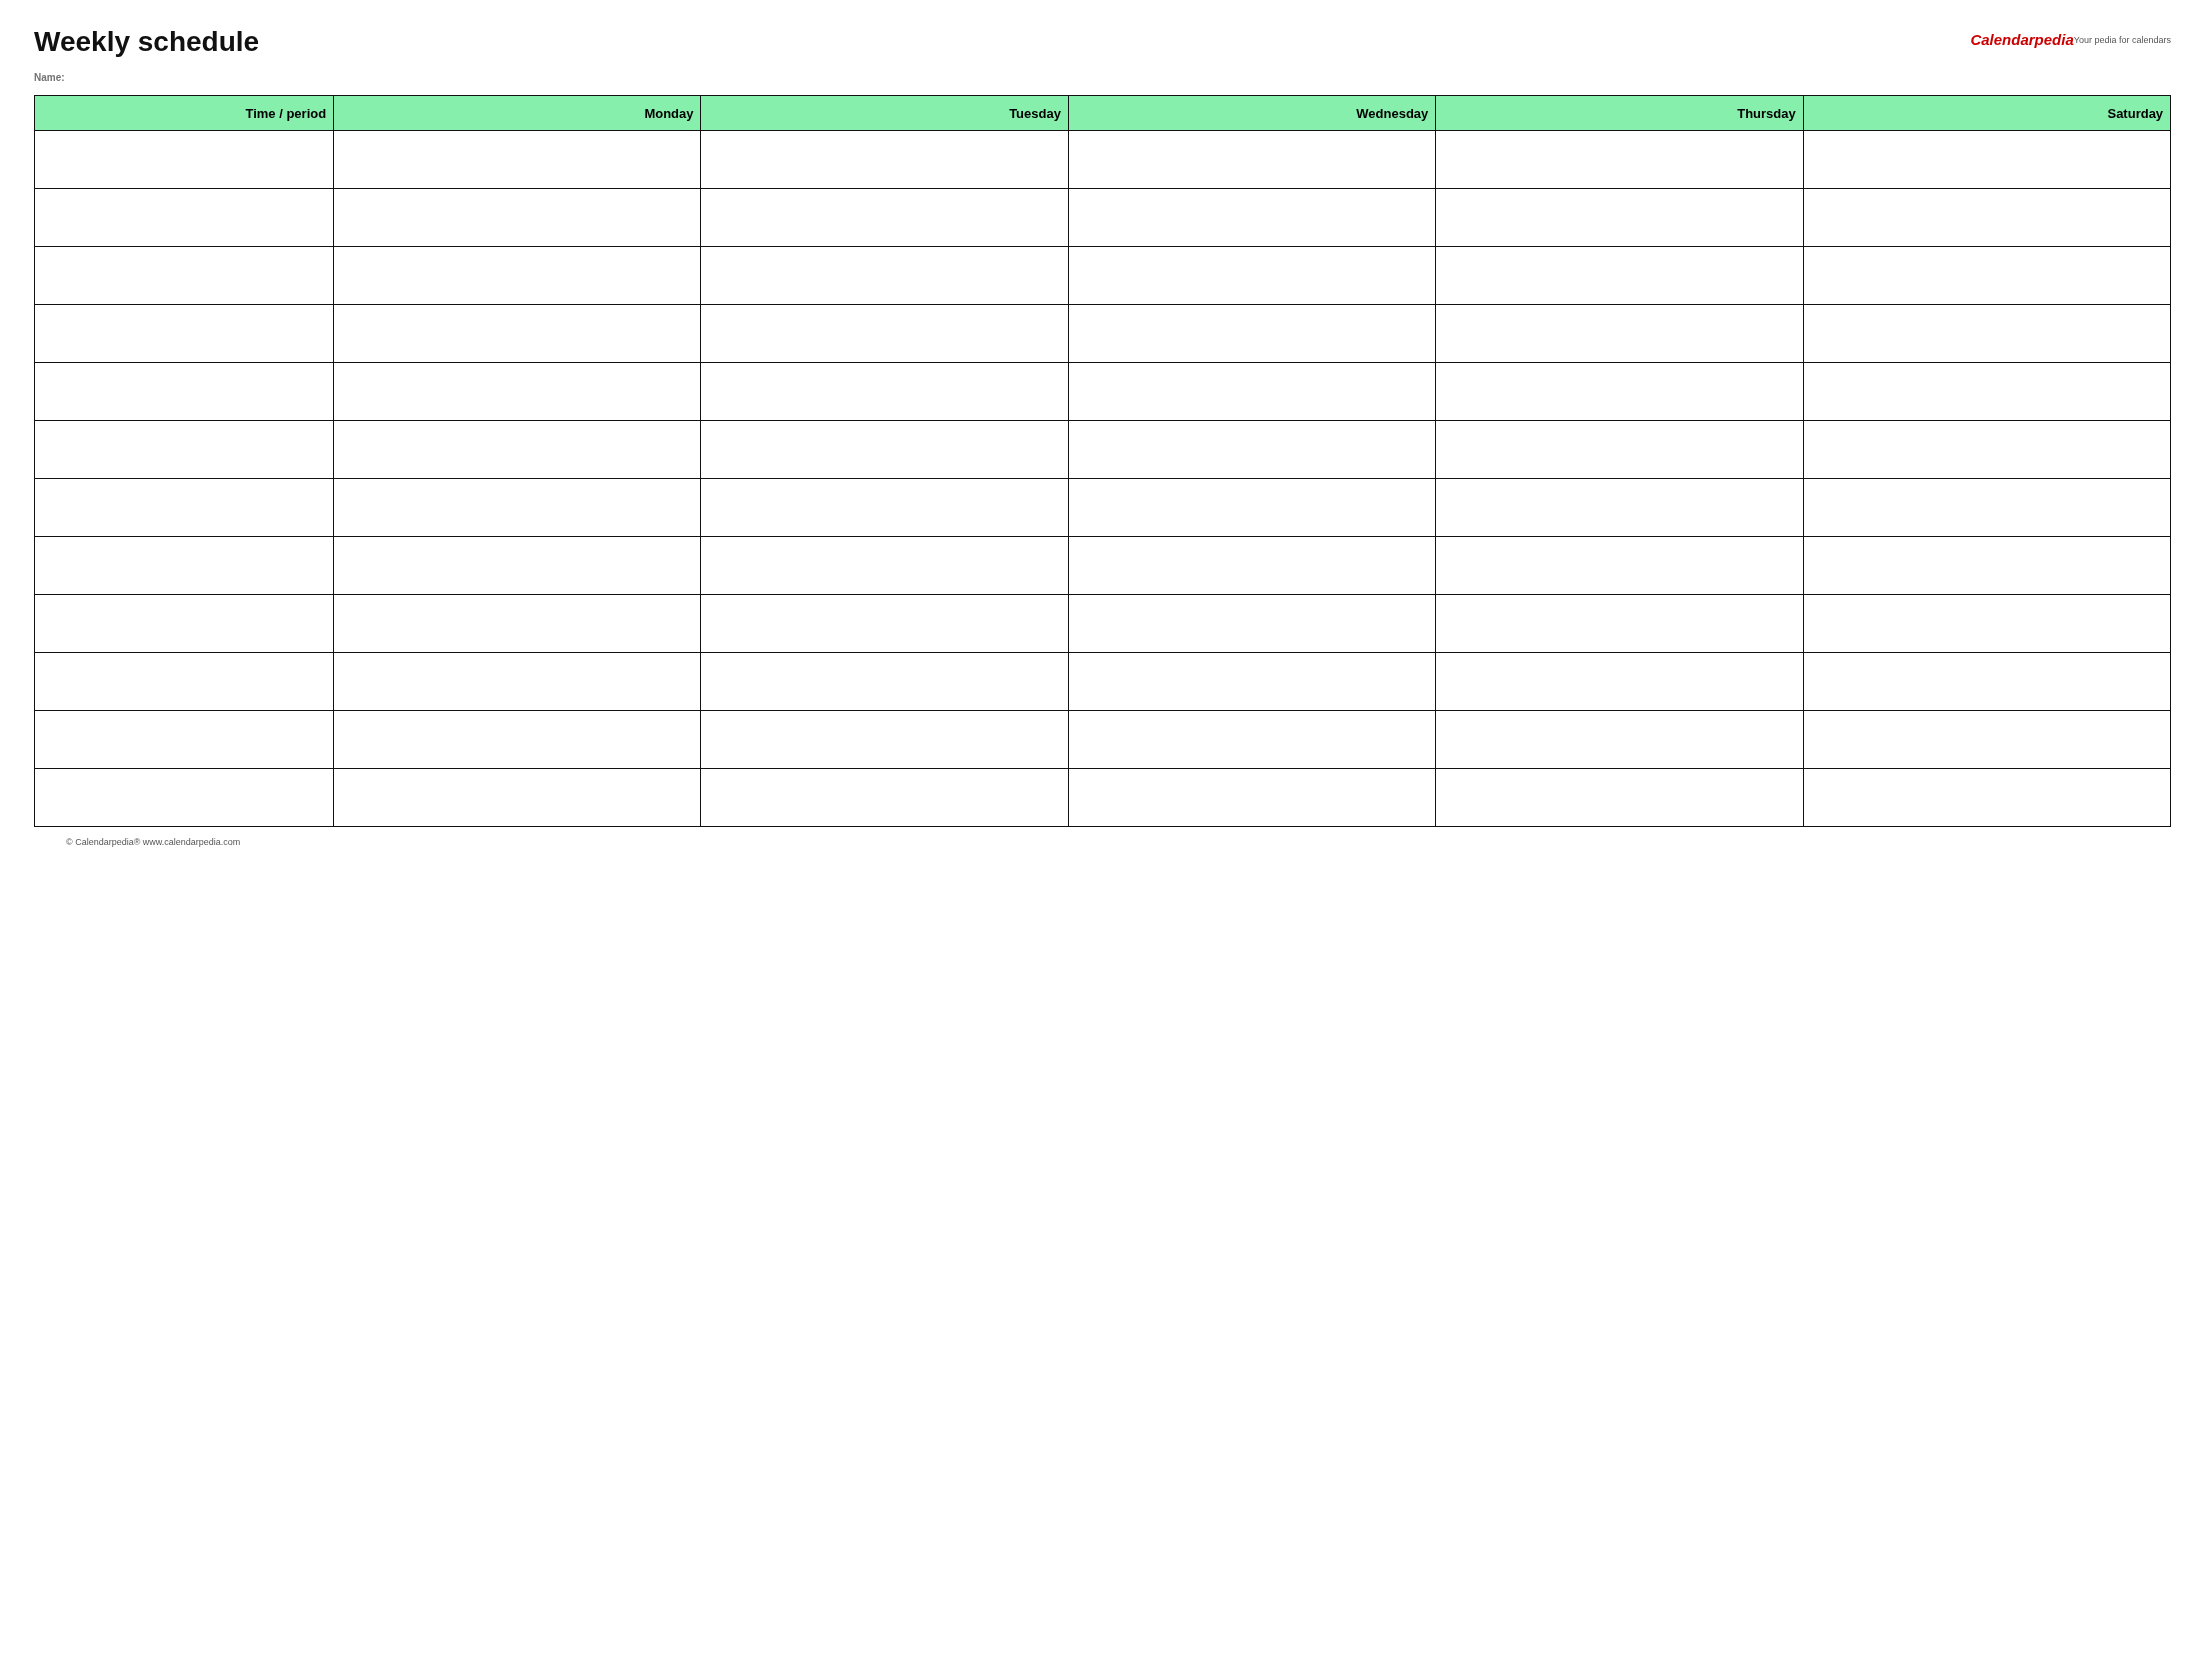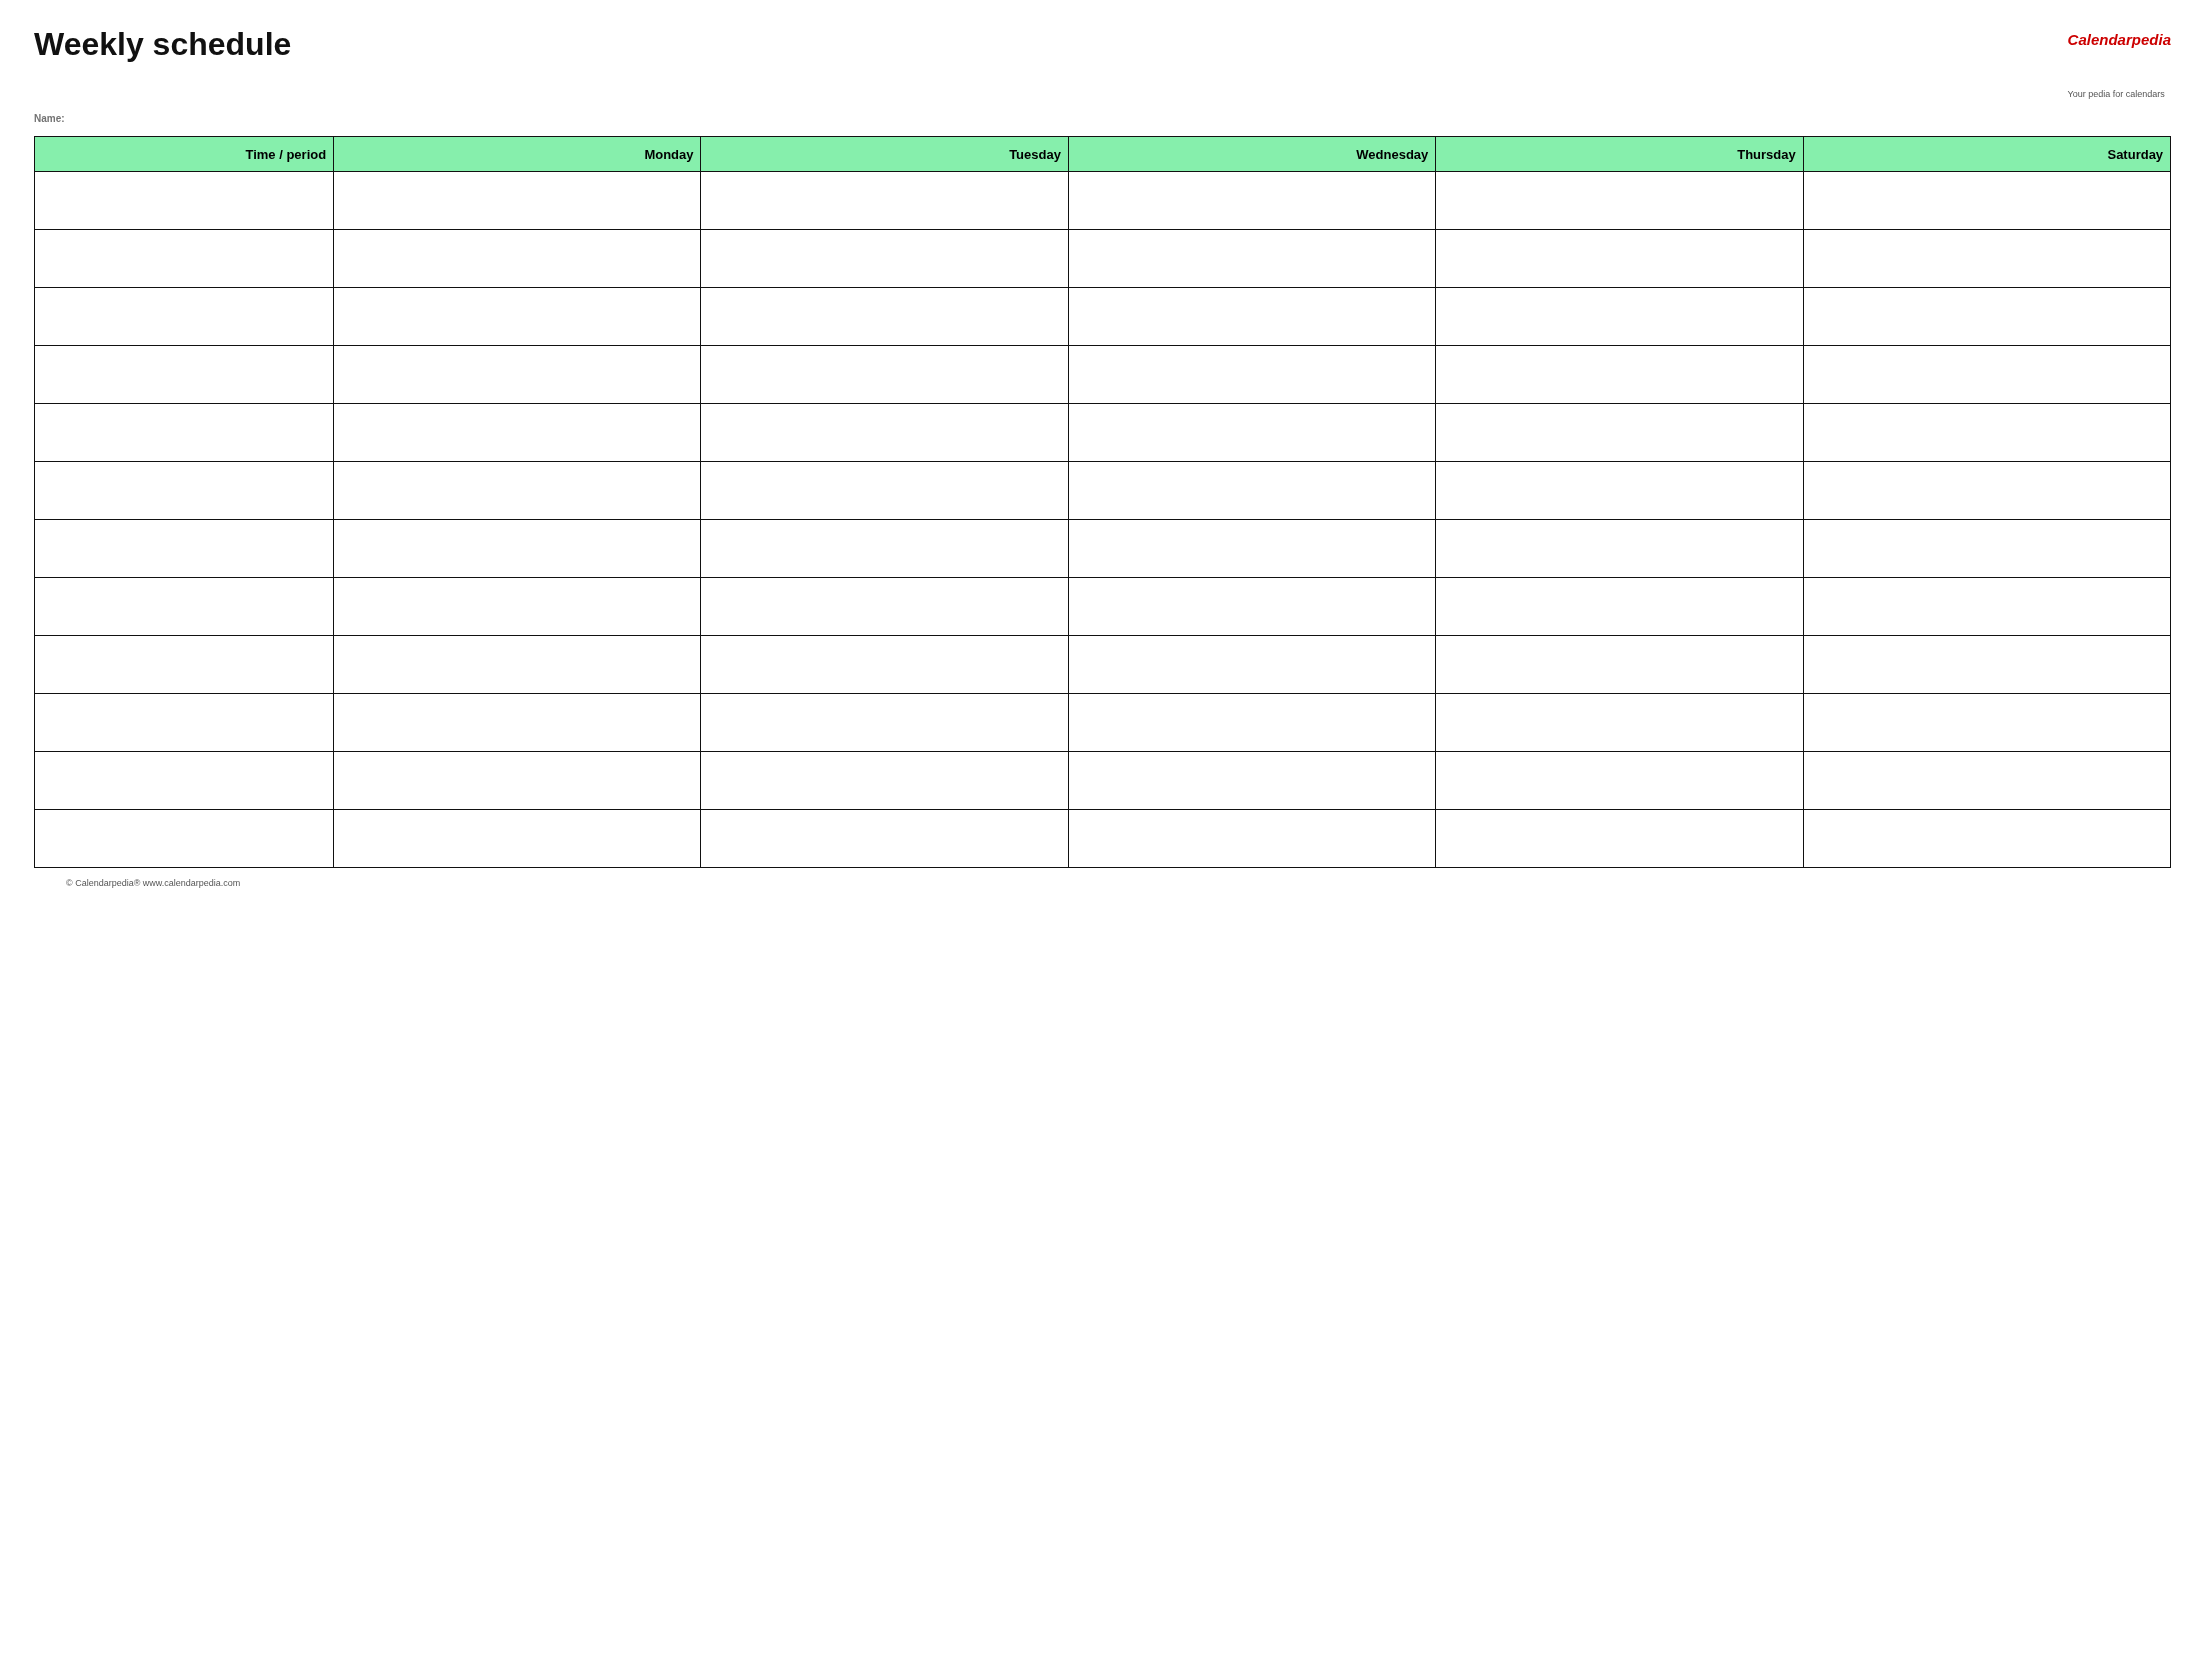--- a/index.html
+++ b/index.html
@@ -16,32 +16,30 @@
     }
 
     .header-area {
       display: flex;
       justify-content: space-between;
       align-items: flex-start;
       margin-bottom: 13.7px;
     }
 
     .page-title {
-      font-size: 32px;
+      font-size: 28px;
       font-weight: 900;
       color: #111;
       line-height: 1.1;
     }
 
     .logo-area {
       display: flex;
-      flex-direction: column;
-      align-items: flex-start;
+      align-items: center;
       padding-top: 3.4px;
-      gap: 40px;
     }
 
     .logo-text {
       font-size: 15px;
       font-weight: bold;
       color: #111;
       letter-spacing: 0;
     }
 
     .logo-text span {

